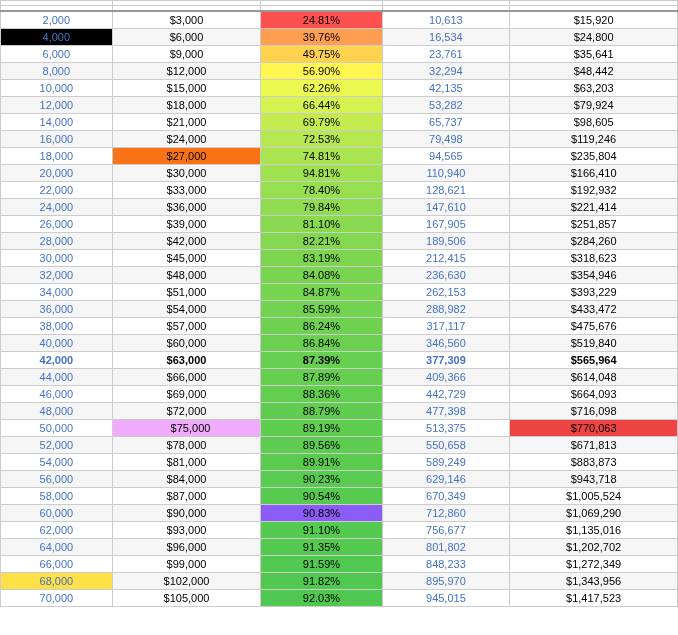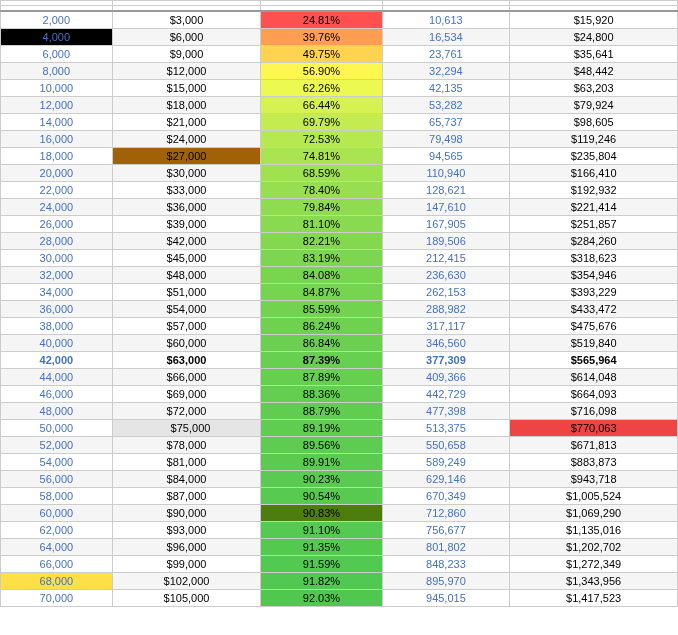--- a/index.html
+++ b/index.html
@@ -99,29 +99,29 @@
   </tr>
         <tr>
     <td class="virtual-val" style="background:#f5f5f5;">16,000</td>
     <td class="usd-val" style="background:#f5f5f5;">$24,000</td>
     <td style="background:rgb(182,232,80); color:#000;">72.53%</td>
     <td class="market-cap-virtual" style="background:#f5f5f5;">79,498</td>
     <td class="market-cap-usd" style="background:#f5f5f5;">$119,246</td>
   </tr>
         <tr>
     <td class="virtual-val" style="background:#fff;">18,000</td>
-    <td class="usd-val" style="background:#a16207;">$27,000</td>
+    <td class="usd-val" style="background:#f97316;">$27,000</td>
     <td style="background:rgb(170,228,80); color:#000;">74.81%</td>
     <td class="market-cap-virtual" style="background:#fff;">94,565</td>
     <td class="market-cap-usd" style="background:#fff;">$235,804</td>
   </tr>
         <tr>
     <td class="virtual-val" style="background:#f5f5f5;">20,000</td>
     <td class="usd-val" style="background:#f5f5f5;">$30,000</td>
-    <td style="background:rgb(160,225,80); color:#000;">68.59%</td>
+    <td style="background:rgb(160,225,80); color:#000;">94.81%</td>
     <td class="market-cap-virtual" style="background:#f5f5f5;">110,940</td>
     <td class="market-cap-usd" style="background:#f5f5f5;">$166,410</td>
   </tr>
         <tr>
     <td class="virtual-val" style="background:#fff;">22,000</td>
     <td class="usd-val" style="background:#fff;">$33,000</td>
     <td style="background:rgb(151,222,80); color:#000;">78.40%</td>
     <td class="market-cap-virtual" style="background:#fff;">128,621</td>
     <td class="market-cap-usd" style="background:#fff;">$192,932</td>
   </tr>
@@ -211,21 +211,21 @@
   </tr>
         <tr>
     <td class="virtual-val" style="background:#f5f5f5;">48,000</td>
     <td class="usd-val" style="background:#f5f5f5;">$72,000</td>
     <td style="background:rgb(97,205,80); color:#000;">88.79%</td>
     <td class="market-cap-virtual" style="background:#f5f5f5;">477,398</td>
     <td class="market-cap-usd" style="background:#f5f5f5;">$716,098</td>
   </tr>
         <tr>
     <td class="virtual-val" style="background:#fff;">50,000</td>
-    <td class="usd-val" style="background:#e5e5e5;padding-left:12px;">$75,000</td>
+    <td class="usd-val" style="background:#f0abfc;padding-left:12px;">$75,000</td>
     <td style="background:rgb(95,205,80); color:#000;">89.19%</td>
     <td class="market-cap-virtual" style="background:#fff;">513,375</td>
     <td class="market-cap-usd" style="background:#ef4444;">$770,063</td>
   </tr>
         <tr>
     <td class="virtual-val" style="background:#f5f5f5;">52,000</td>
     <td class="usd-val" style="background:#f5f5f5;">$78,000</td>
     <td style="background:rgb(93,204,80); color:#000;">89.56%</td>
     <td class="market-cap-virtual" style="background:#f5f5f5;">550,658</td>
     <td class="market-cap-usd" style="background:#f5f5f5;">$671,813</td>
@@ -247,21 +247,21 @@
         <tr>
     <td class="virtual-val" style="background:#fff;">58,000</td>
     <td class="usd-val" style="background:#fff;">$87,000</td>
     <td style="background:rgb(88,202,80); color:#000;">90.54%</td>
     <td class="market-cap-virtual" style="background:#fff;">670,349</td>
     <td class="market-cap-usd" style="background:#fff;">$1,005,524</td>
   </tr>
         <tr>
     <td class="virtual-val" style="background:#f5f5f5;">60,000</td>
     <td class="usd-val" style="background:#f5f5f5;">$90,000</td>
-    <td style="background:#4d7c0f; color:#000;">90.83%</td>
+    <td style="background:#8b5cf6; color:#000;">90.83%</td>
     <td class="market-cap-virtual" style="background:#f5f5f5;">712,860</td>
     <td class="market-cap-usd" style="background:#f5f5f5;">$1,069,290</td>
   </tr>
         <tr>
     <td class="virtual-val" style="background:#fff;">62,000</td>
     <td class="usd-val" style="background:#fff;">$93,000</td>
     <td style="background:rgb(85,202,80); color:#000;">91.10%</td>
     <td class="market-cap-virtual" style="background:#fff;">756,677</td>
     <td class="market-cap-usd" style="background:#fff;">$1,135,016</td>
   </tr>

